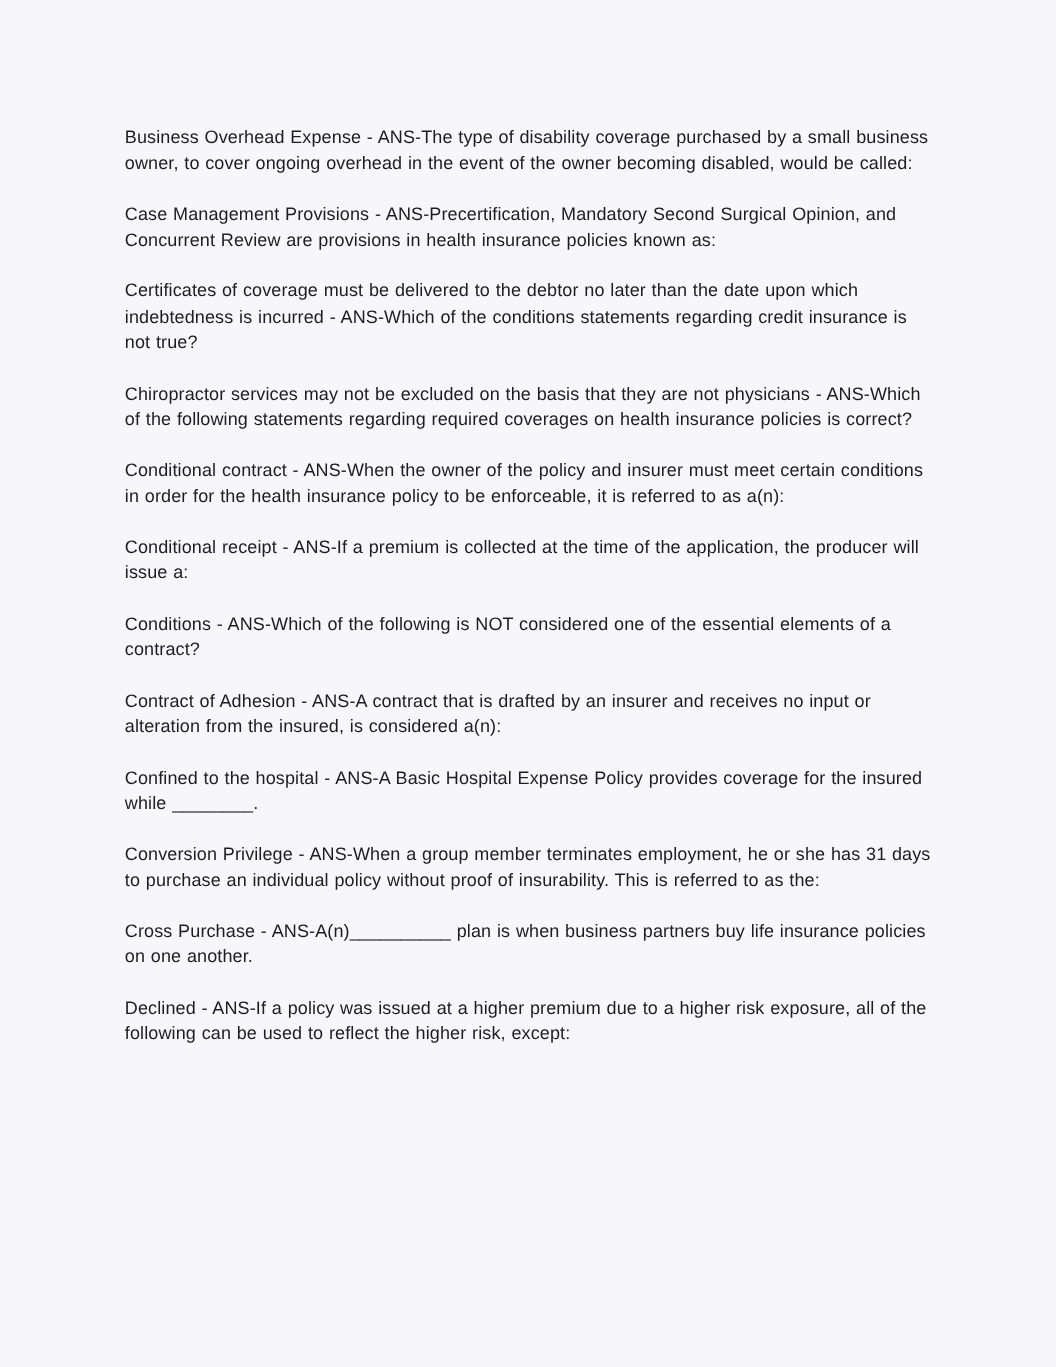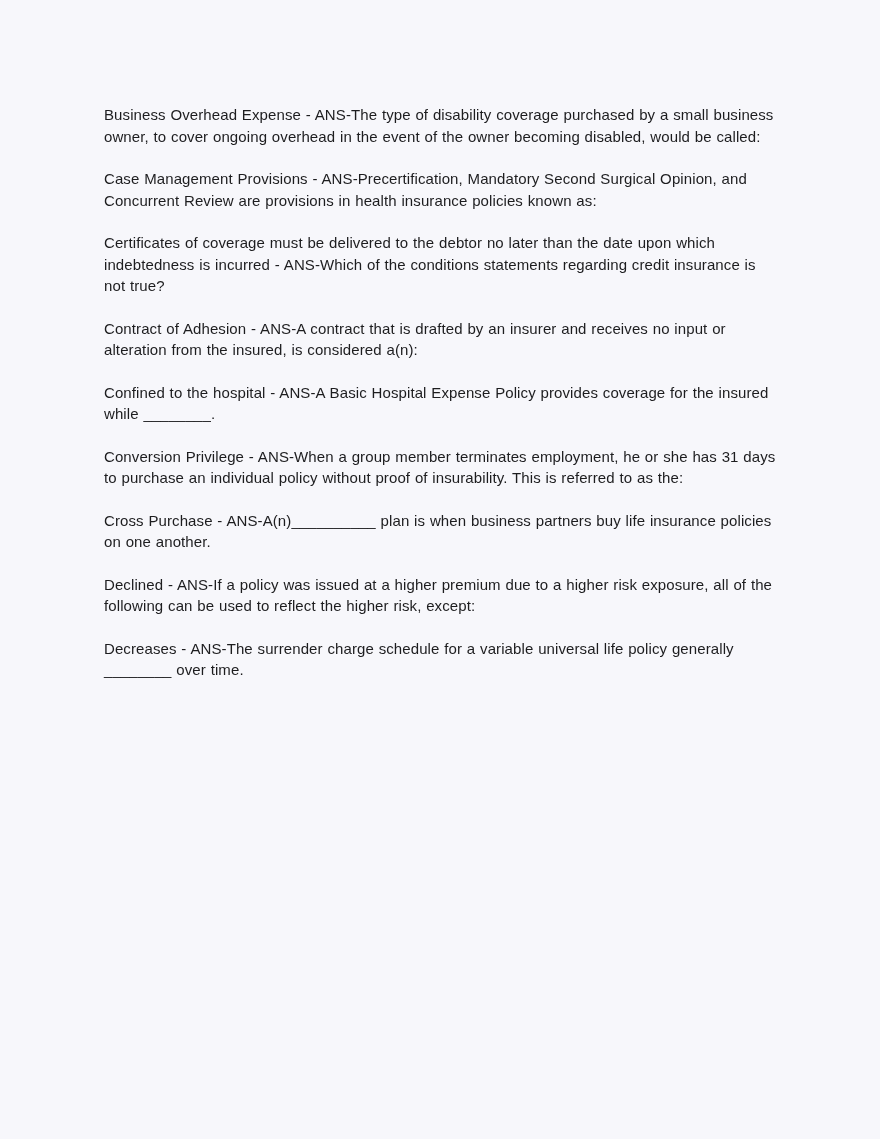--- a/index.html
+++ b/index.html
@@ -33,20 +33,23 @@
   }
 </style>
 </head>
 <body>
 
 <div class="doc-page">
   <div class="doc-content">
       <p class="para">Business Overhead Expense - ANS-The type of disability coverage purchased by a small business owner, to cover ongoing overhead in the event of the owner becoming disabled, would be called:</p>
       <p class="para">Case Management Provisions - ANS-Precertification, Mandatory Second Surgical Opinion, and Concurrent Review are provisions in health insurance policies known as:</p>
       <p class="para">Certificates of coverage must be delivered to the debtor no later than the date upon which indebtedness is incurred - ANS-Which of the conditions statements regarding credit insurance is not true?</p>
+      <p class="para">Chiropractor services may not be excluded on the basis that they are not physicians - ANS-Which of the following statements regarding required coverages on health insurance policies is correct?</p>
+      <p class="para">Conditional contract - ANS-When the owner of the policy and insurer must meet certain conditions in order for the health insurance policy to be enforceable, it is referred to as a(n):</p>
+      <p class="para">Conditional receipt - ANS-If a premium is collected at the time of the application, the producer will issue a:</p>
+      <p class="para">Conditions - ANS-Which of the following is NOT considered one of the essential elements of a contract?</p>
       <p class="para">Contract of Adhesion - ANS-A contract that is drafted by an insurer and receives no input or alteration from the insured, is considered a(n):</p>
       <p class="para">Confined to the hospital - ANS-A Basic Hospital Expense Policy provides coverage for the insured while ________.</p>
       <p class="para">Conversion Privilege - ANS-When a group member terminates employment, he or she has 31 days to purchase an individual policy without proof of insurability. This is referred to as the:</p>
       <p class="para">Cross Purchase - ANS-A(n)__________ plan is when business partners buy life insurance policies on one another.</p>
       <p class="para">Declined - ANS-If a policy was issued at a higher premium due to a higher risk exposure, all of the following can be used to reflect the higher risk, except:</p>
-      <p class="para">Decreases - ANS-The surrender charge schedule for a variable universal life policy generally ________ over time.</p>
     </div>
 </div>
 
 </body></html>

